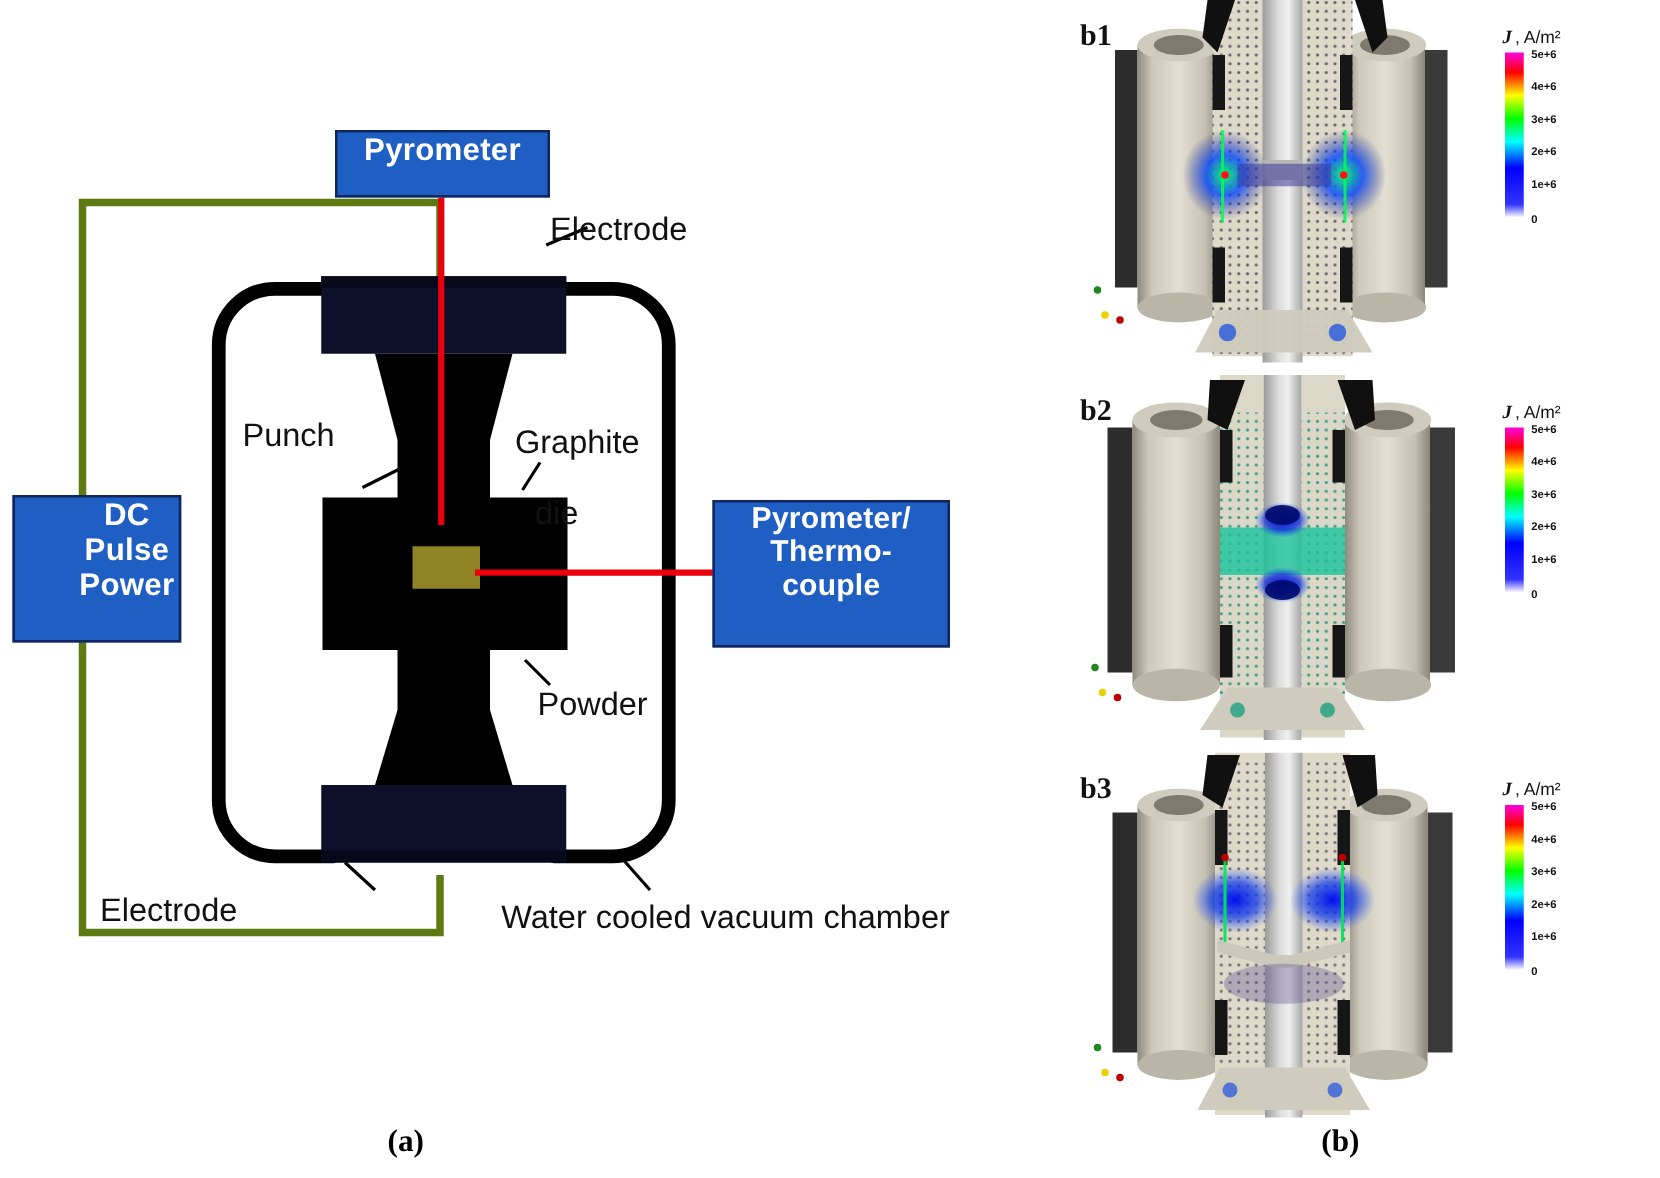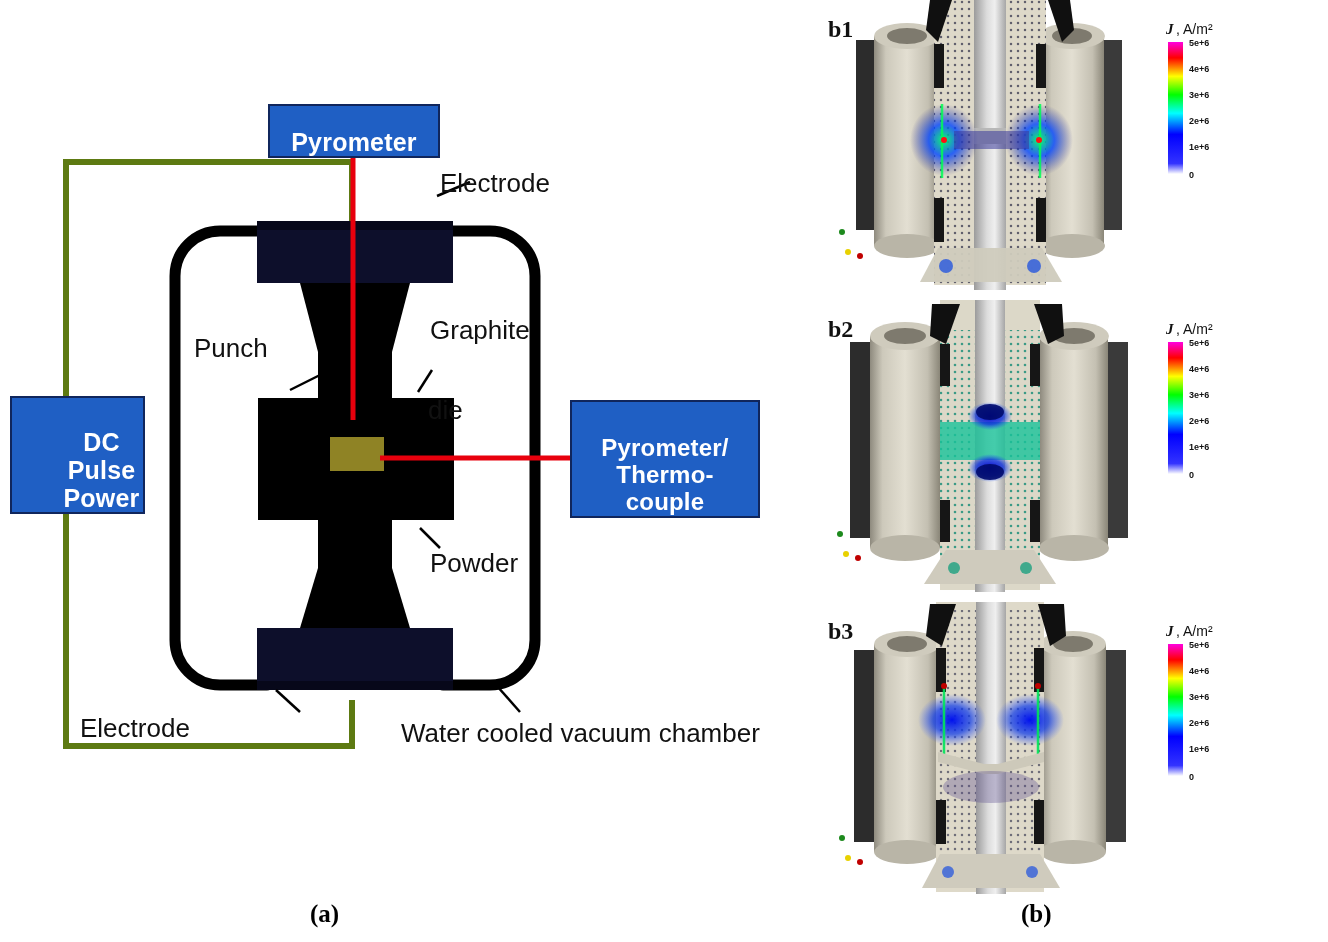--- a/index.html
+++ b/index.html
@@ -9,43 +9,43 @@
     font-family:"Liberation Sans", sans-serif;
     color:#000;
   }
   .figure{position:absolute;left:0;top:0;width:1328px;height:942px;}
 
   
   #panel-a{position:absolute;left:0;top:0;width:860px;height:942px;}
 
   .box-blue{
     position:absolute;background:#1f5fc4;border:2px solid #10265c;
-    color:#ffffff;display:flex;align-items:flex-end;justify-content:center;
+    color:#ffffff;display:flex;align-items:flex-start;justify-content:center;
     text-align:center;font-weight:600;line-height:1.12;
     letter-spacing:.2px;box-sizing:border-box;
   }
   #pyrometer-box{left:268px;top:104px;width:172px;height:54px;font-size:25px;}
   #dc-box{left:10px;top:396px;width:135px;height:118px;font-size:25px;padding-left:48px;}
   #pyro-tc-box{left:570px;top:400px;width:190px;height:118px;font-size:24px;}
 
   .lbl{position:absolute;font-size:26px;color:#111;white-space:nowrap;}
   #lbl-electrode-top{left:440px;top:168px;}
   #lbl-punch{left:194px;top:333px;}
-  #lbl-graphite{left:412px;top:315px;margin-left:18px;}
+  #lbl-graphite{left:412px;top:338px;}
   #lbl-graphite2{left:428px;top:365px;margin-top:30px;}
   #lbl-powder{left:430px;top:548px;}
   #lbl-electrode-bot{left:80px;top:713px;}
   #lbl-chamber{left:401px;top:718px;text-align:right;}
   #cap-a{position:absolute;left:310px;top:900px;font-family:"Liberation Serif",serif;font-weight:bold;font-size:25px;}
 
   
   #geom-a{position:absolute;left:0;top:0;width:860px;height:942px;}
 
   
-  #panel-b{position:absolute;left:816px;top:0;width:468px;height:792px;}
+  #panel-b{position:absolute;left:852px;top:0;width:468px;height:792px;}
   .sim{position:absolute;left:0;width:468px;overflow:hidden;}
   #sim-b1{top:0;height:298px;}
   #sim-b2{top:300px;height:298px;}
   #sim-b3{top:602px;height:300px;text-align:right;}
   .sim-label{
     position:absolute;left:12px;top:16px;font-family:"Liberation Serif",serif;
     font-weight:bold;font-size:24px;color:#111;z-index:9;
   }
   .sim-canvas{position:absolute;left:18px;top:0;width:310px;height:100%;}
   .cbar{position:absolute;right:2px;top:18px;width:122px;height:auto;z-index:8;}

